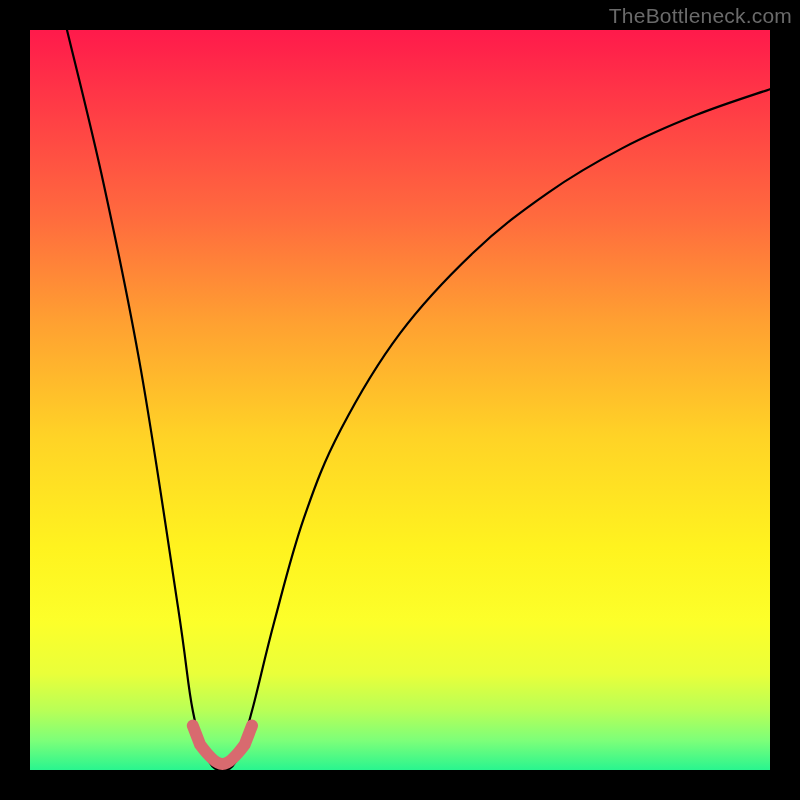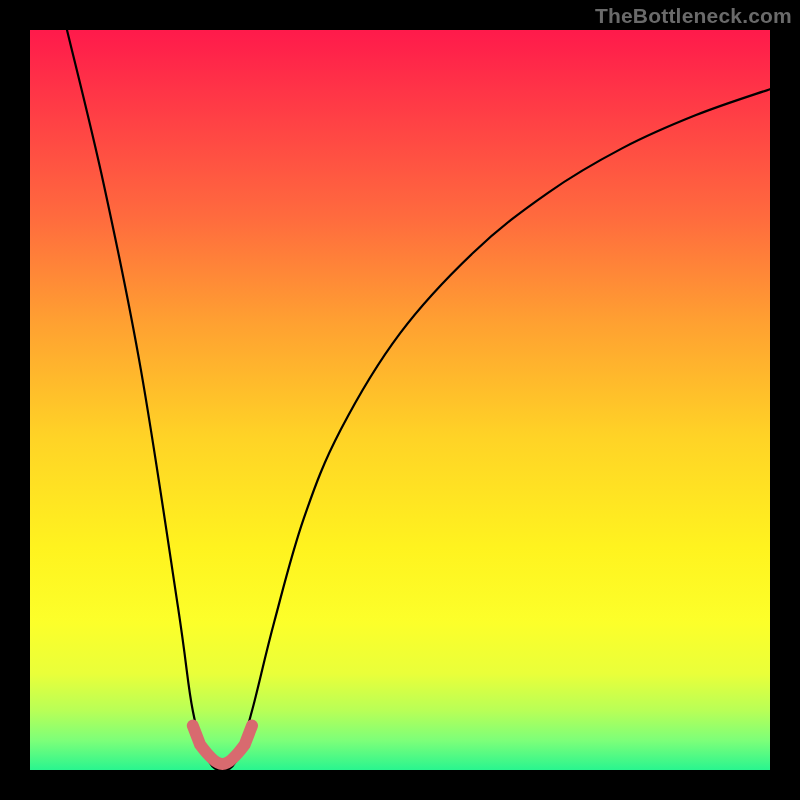--- a/index.html
+++ b/index.html
@@ -36,21 +36,21 @@
       #7dff79 96%,
       #29f58f 100%);
   }
   .watermark {
     position: absolute;
     top: 4px;
     right: 8px;
     color: #6a6a6a;
     font-size: 21px;
     letter-spacing: 0.2px;
-    font-weight: 700;
+    font-weight: 400;
     user-select: none;
   }
   svg.curve {
     position: absolute;
     left: 0; top: 0;
     width: 740px; height: 740px;
     overflow: visible;
   }
 </style>
 </head>

